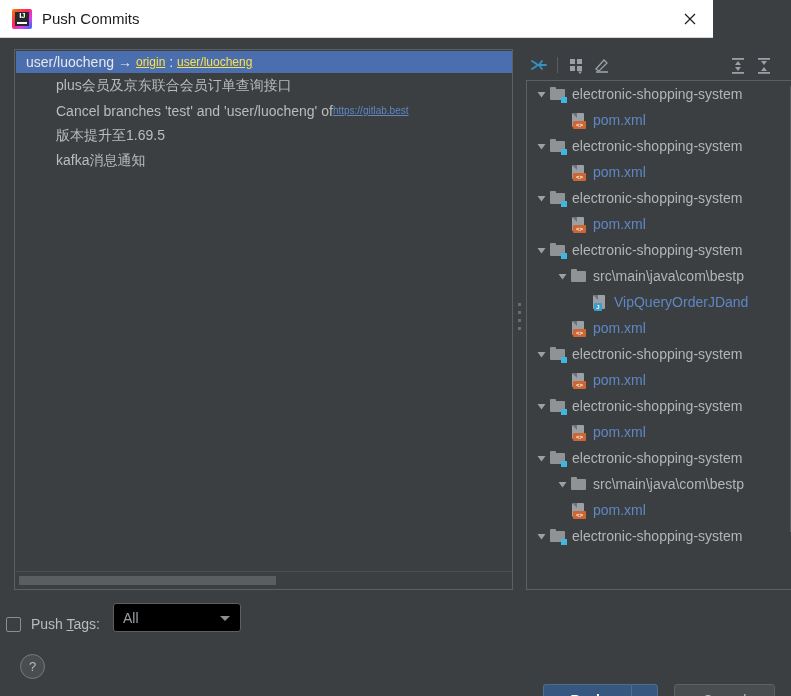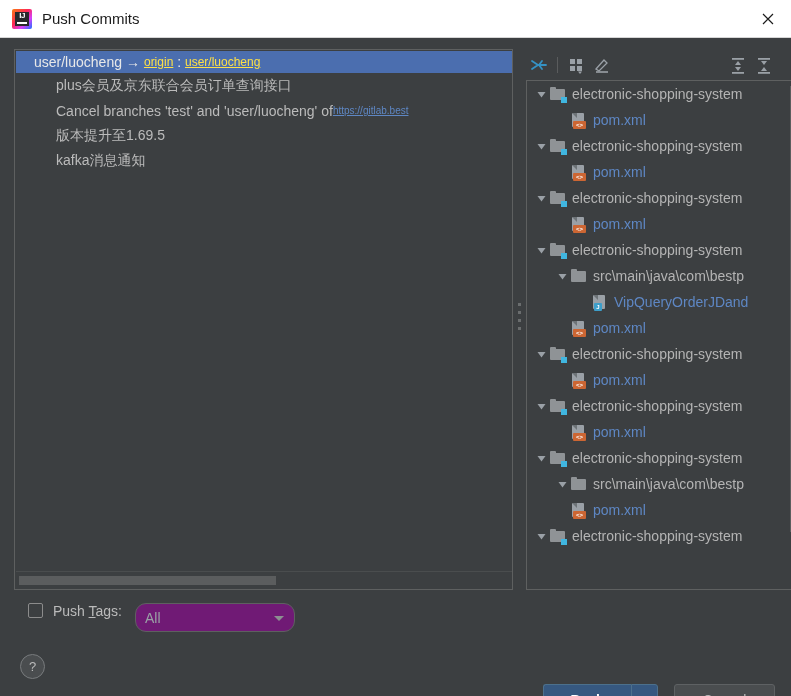--- a/index.html
+++ b/index.html
@@ -12,21 +12,21 @@
 
   #app {
     position: relative;
     width: 791px; height: 696px;
     background: #3c3f41;
   }
 
   
   .titlebar {
     position: absolute; left: 0; top: 0;
-    width: 791px; height: 38px;
+    width: 713px; height: 38px;
     background: #ffffff;
     border-bottom: 1px solid #d6d6d6;
     display: flex; align-items: center;
   }
   .title-icon {
     width: 20px; height: 20px;
     margin-left: 12px; margin-right: 10px;
     position: relative; flex: none;
   }
   .title-icon .ij-bg {
@@ -81,21 +81,21 @@
   }
   .commit-list {
     position: absolute; left: 1px; top: 1px;
     width: 497px; height: 521px;
     overflow: hidden;
   }
   .repo-row {
     height: 22px;
     background: #4b6eaf;
     display: flex; align-items: center;
-    padding-left: 18px;
+    padding-left: 10px;
     white-space: nowrap;
     cursor: pointer;
   }
   .repo-row .seg { font-size: 14px; color: #e8e8e8; }
   .repo-row .lnk { font-size: 12px; color: #fde047; text-decoration: underline; }
   .repo-row .arrow { font-size: 14px; color: #e8e8e8; padding: 0 4px; }
 
   .commit-row {
     height: 25px;
     display: flex; align-items: center;
@@ -243,39 +243,39 @@
   }
   .v-scroll-thumb {
     position: absolute; right: 2px; top: 4px;
     width: 9px; height: 446px;
     background: #5b5d5e;
     cursor: pointer;
   }
 
   
   .tags-row {
-    position: absolute; left: 28px; top: 565px;
-    display: flex; align-items: flex-start;
+    position: absolute; left: 6px; top: 565px;
+    display: flex; align-items: flex-end;
   }
   .chk {
     width: 15px; height: 15px;
     border: 1px solid #8c8c8c;
     background: #3c3f41; border-radius: 2px;
     cursor: pointer; flex: none;
   }
   .tags-label {
     font-size: 14px; color: #bbbbbb;
     margin-left: 10px; margin-right: 13px;
     white-space: nowrap;
   }
   .tags-label u { text-decoration: underline; }
   .combo {
-    width: 160px; height: 29px;
-    border: 1px solid #5e6060; border-radius: 11px;
-    background: #701a75;
+    width: 128px; height: 29px;
+    border: 1px solid #5e6060; border-radius: 3px;
+    background: #000000;
     display: flex; align-items: center;
     position: relative; cursor: pointer;
   }
   .combo .val {
     font-size: 14px; color: #9aa0a6; margin-left: 9px;
   }
   .combo .caret {
     position: absolute; right: 10px; top: 12px;
     width: 0; height: 0;
     border-left: 5px solid transparent;

